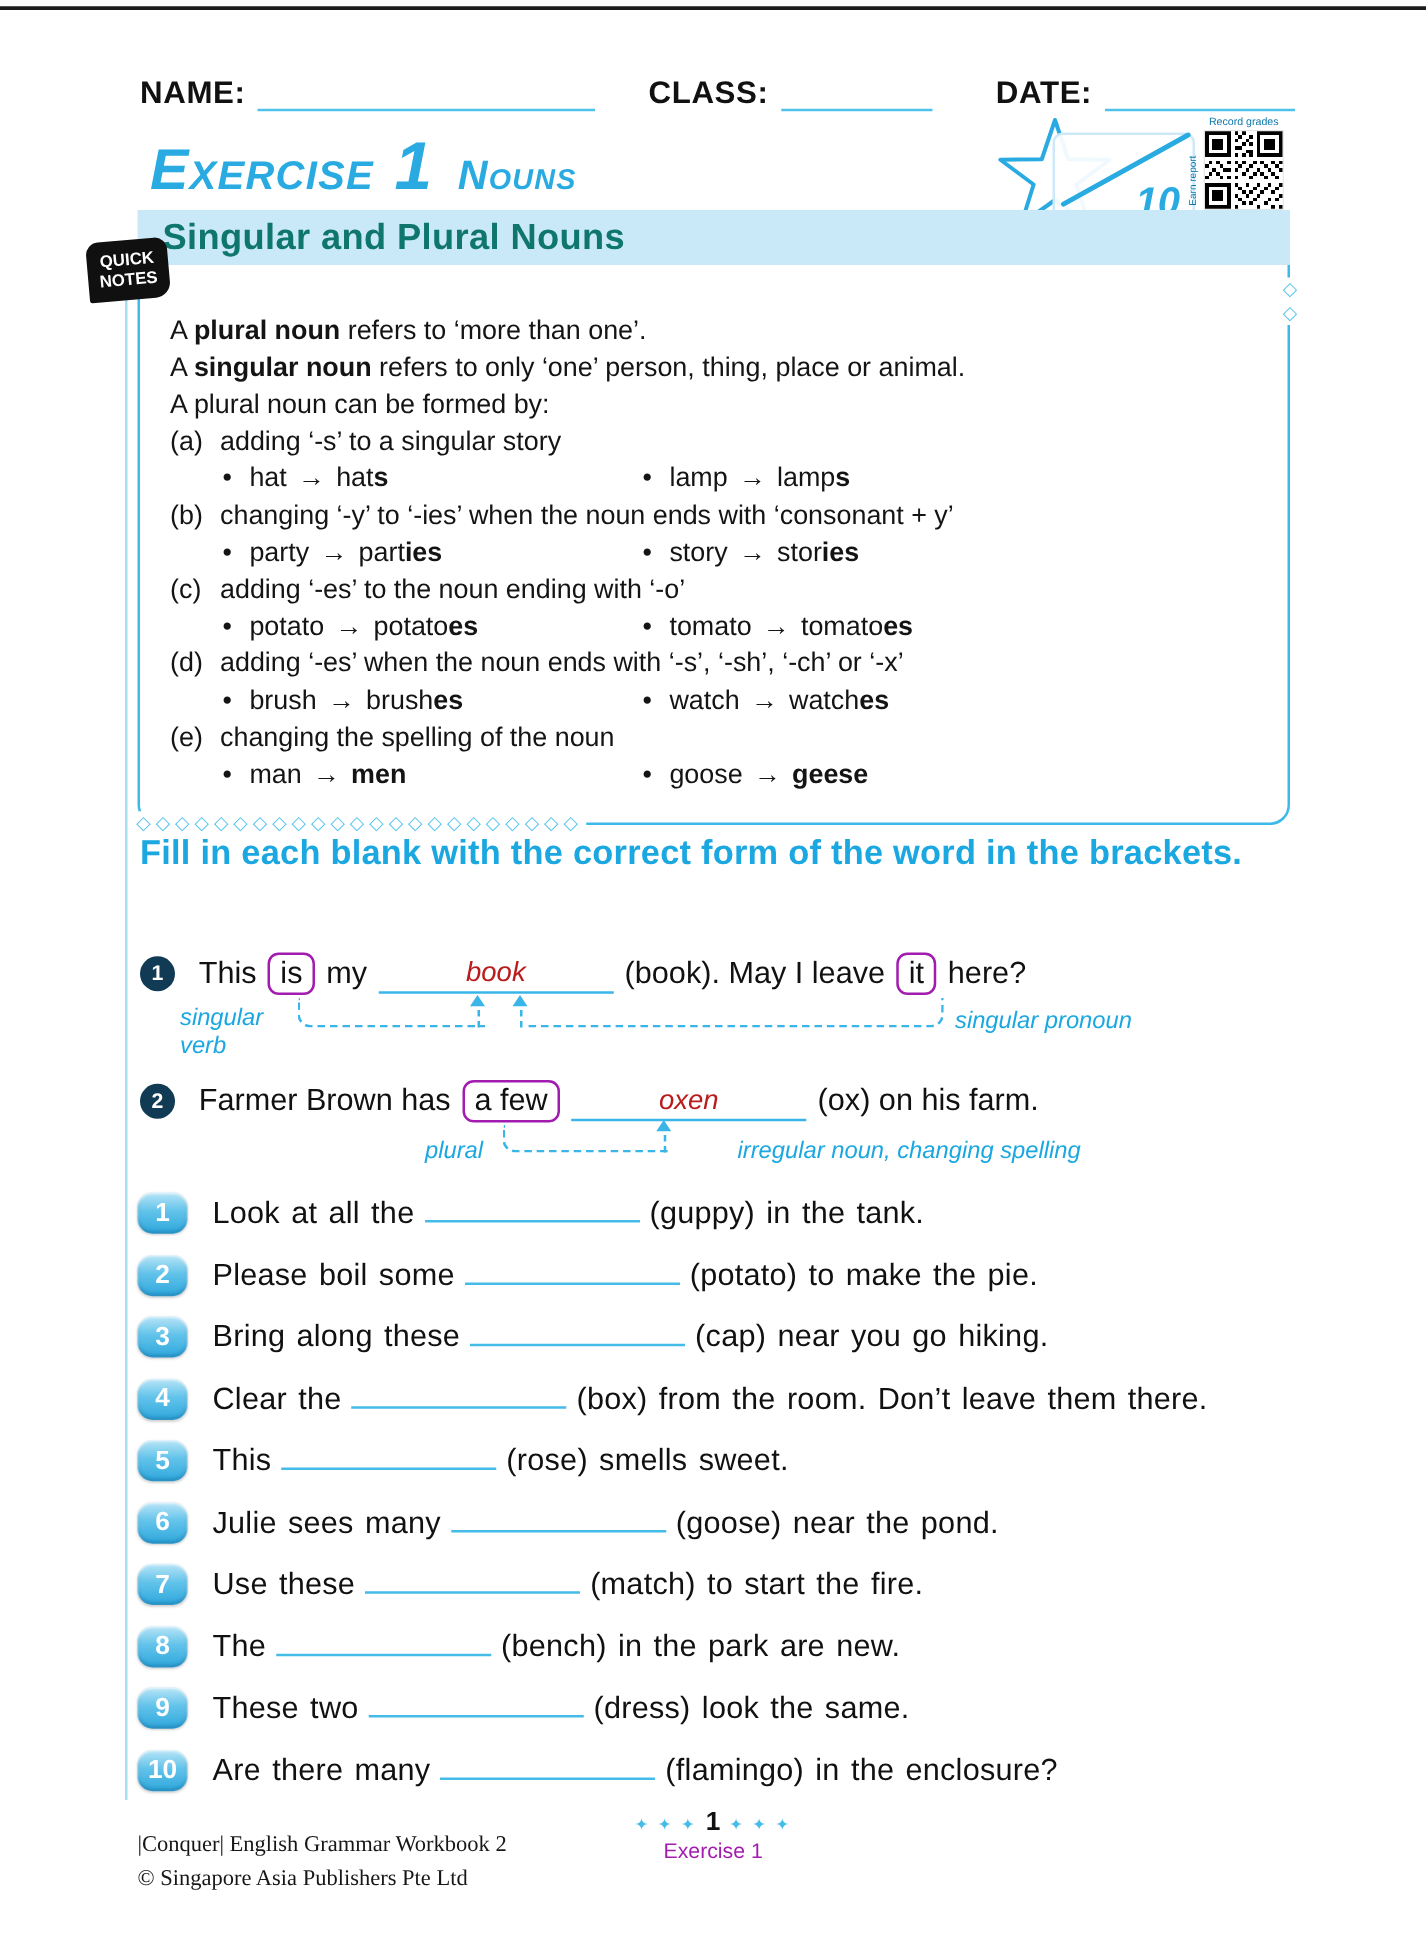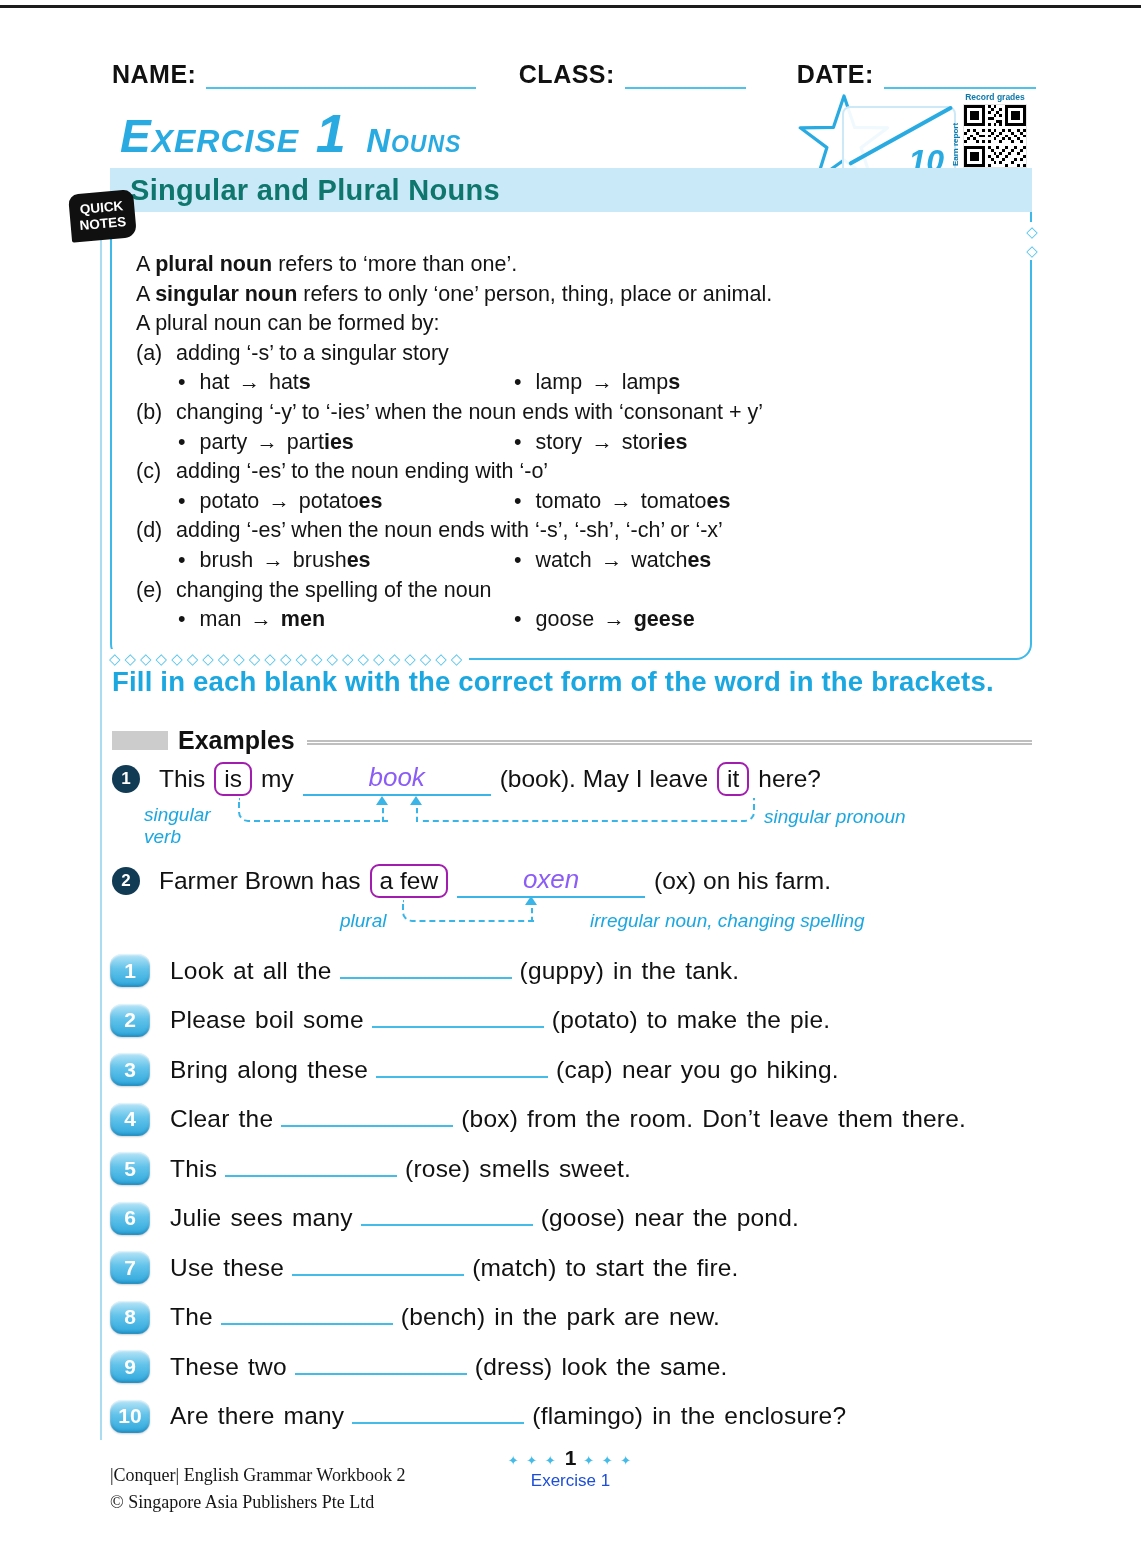--- a/index.html
+++ b/index.html
@@ -28,21 +28,21 @@
   .score-area{position:absolute;left:812px;top:98px;width:145px;height:92px;}
   .score-star{position:absolute;left:-16px;top:-4px;}
   .score-box{position:absolute;left:30px;top:8px;width:114px;height:78px;background:rgba(255,255,255,.93);
              border:2px solid #cde9f7;border-radius:8px;}
   .score-slash{position:absolute;left:6px;bottom:16px;width:118px;height:4px;background:#29abe2;
                transform:rotate(-29deg);transform-origin:left bottom;border-radius:2px;}
   .score-total{position:absolute;right:10px;bottom:2px;font-size:32px;font-weight:bold;color:#29abe2;font-style:italic;}
 
   
   .qr-area{position:absolute;left:952px;top:92px;width:86px;text-align:center;color:#0c78ab;
-           font-size:8.5px;font-weight:bold;}
+           font-size:8.5px;font-weight:normal;}
   .qr-label{display:block;line-height:10px;}
   .qr-side{position:absolute;left:-18px;top:48px;transform:rotate(-90deg);font-size:8px;}
   .qr-box{margin:2px auto 1px auto;display:block;border:1px solid #e4e4e4;}
 
   
   .subtitle-bar{position:absolute;left:110px;top:168px;width:922px;height:44px;background:#c9e9f8;z-index:2;
                 display:flex;align-items:center;}
   .subtitle{font-size:29px;font-weight:bold;color:#0f766e;margin-left:20px;letter-spacing:.3px;}
 
   
@@ -79,21 +79,21 @@
 
   
   .example{position:absolute;left:112px;width:926px;}
   .ex1{top:762px;height:98px;}
   .ex2{top:864px;height:84px;}
   .ex-row{display:flex;align-items:center;gap:9px;font-size:24.5px;white-space:nowrap;}
   .ex-badge{flex:0 0 auto;width:28px;height:28px;border-radius:50%;background:#113b55;color:#fff;
             font-size:17px;font-weight:bold;display:flex;align-items:center;justify-content:center;margin-right:10px;}
   .kw{border:2px solid #a21caf;border-radius:9px;padding:1px 8px;}
   .ex-blank{display:inline-block;width:188px;border-bottom:2.5px solid #3ab5e7;text-align:center;padding-bottom:1px;}
-  .answer{color:#8b5cf6;font-size:26px;font-style:italic;}
+  .answer{color:#b91c1c;font-size:22px;font-style:italic;}
   .ann{position:absolute;color:#1ba7e0;font-style:italic;font-size:19px;line-height:22px;}
   .conn{position:absolute;}
   .conn-l{border-left:2px dashed #3ab5e7;border-bottom:2px dashed #3ab5e7;border-bottom-left-radius:10px;}
   .conn-r{border-right:2px dashed #3ab5e7;border-bottom:2px dashed #3ab5e7;border-bottom-right-radius:10px;}
   .stub{position:absolute;width:0;height:14px;border-left:2px dashed #3ab5e7;}
   .ah{position:absolute;width:0;height:0;border-left:6px solid transparent;border-right:6px solid transparent;
       border-bottom:9px solid #3ab5e7;}
 
   
   .questions{position:absolute;left:110px;top:946px;width:926px;}
@@ -104,21 +104,21 @@
            color:#fff;font-weight:bold;font-size:21px;display:flex;align-items:center;justify-content:center;margin-right:20px;}
   .q-text{font-size:24.5px;letter-spacing:.2px;word-spacing:2px;white-space:nowrap;}
   .q-blank{display:inline-block;width:172px;border-bottom:2.5px solid #45bbe8;height:.9em;margin:0 8px;}
 
   
   .footer-imprint{position:absolute;left:110px;top:1462px;font-family:"Liberation Serif",serif;
                   font-size:18px;line-height:27px;color:#161616;}
   .footer-center{position:absolute;left:0;top:1446px;width:100%;text-align:center;}
   .fc-line1{font-size:13px;color:#45bbe8;letter-spacing:2px;}
   .fc-line1 .pg{font-size:21px;color:#111;font-weight:bold;letter-spacing:0;margin:0 7px;}
-  .fc-line2{font-size:17px;color:#1d4ed8;margin-top:1px;}
+  .fc-line2{font-size:17px;color:#a21caf;margin-top:1px;}
 </style>
 </head>
 <body>
 
 <div class="page">
 
   <div class="top-rule"></div>
 
   <div class="fields-row">
     <span>NAME:</span>
@@ -227,25 +227,20 @@
   <div class="diamond-row">◇◇◇◇◇◇◇◇◇◇◇◇◇◇◇◇◇◇◇◇◇◇◇</div>
   <div class="diamond-side">
     <div>◇</div>
     <div>◇</div>
   </div>
 
   <div class="left-line"></div>
 
   <div class="instruction">Fill in each blank with the correct form of the word in the brackets.</div>
 
-  <div class="ex-heading">
-    <div class="eh-block"></div>
-    <div class="eh-text">Examples</div>
-    <div class="eh-line"></div>
-  </div>
 
   <div class="example ex1">
     <div class="ex-row">
       <span class="ex-badge">1</span>
       <span>This</span>
       <span class="kw">is</span>
       <span>my</span>
       <span class="ex-blank"><span class="answer">book</span></span>
       <span>(book). May I leave</span>
       <span class="kw">it</span>

